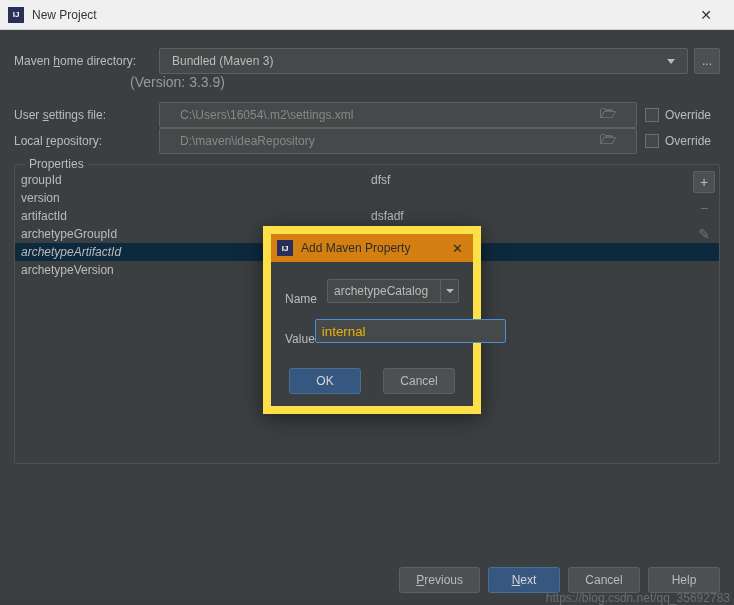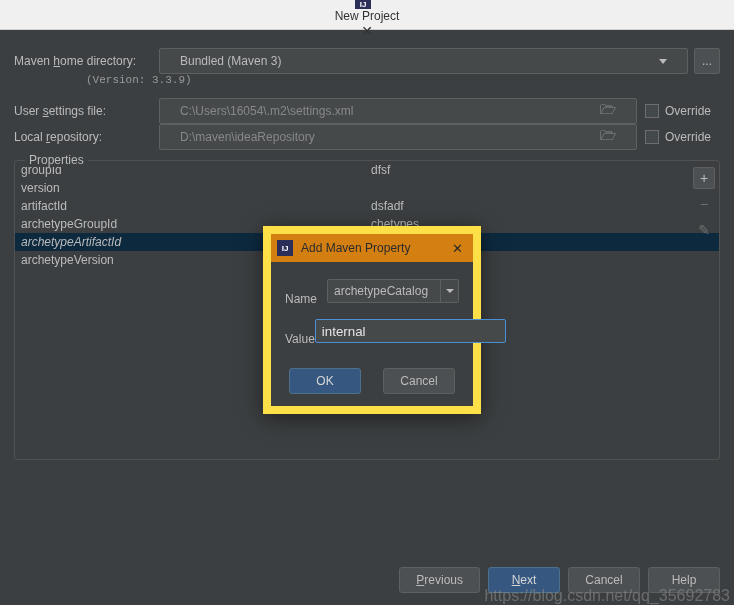--- a/index.html
+++ b/index.html
@@ -1,39 +1,39 @@
 <!DOCTYPE html>
 <html><head>
   <meta charset="utf-8">
   <style>
     * { box-sizing: border-box; margin: 0; padding: 0; font-family: "Segoe UI", Arial, sans-serif; }
     body { width: 734px; height: 605px; background: #3c3f41; color: #bbbbbb; font-size: 12px; overflow: hidden; position: relative; }
     
-    .titlebar { height: 30px; background: #f0f0f0; display: flex; align-items: center; padding: 0 8px; border-bottom: 1px solid #d0d0d0; flex-direction: column; }
+    .titlebar { height: 30px; background: #f0f0f0; display: flex; align-items: center; padding: 0 8px; border-bottom: 1px solid #d0d0d0; }
     .titlebar-icon { width: 16px; height: 16px; background: #2c2e5a; display: inline-flex; align-items: center; justify-content: center; margin-right: 8px; }
     .titlebar-icon::after { content: "IJ"; color: white; font-size: 8px; font-weight: bold; }
     .titlebar-title { color: #333; font-size: 12px; flex: 1; }
     .titlebar-close { width: 40px; height: 30px; display: flex; align-items: center; justify-content: center; color: #333; font-size: 14px; }
     
     .content { padding: 18px 14px 10px 14px; }
     
     .form-row { display: flex; align-items: center; }
     .form-label { width: 145px; color: #bbbbbb; }
     .form-label .underline { text-decoration: underline; }
-    .form-select { flex: 1; height: 26px; background: #45494a; border: 1px solid #5e6060; color: #bbbbbb; padding: 0 20px; display: flex; align-items: center; justify-content: space-between; border-radius: 2px; }
+    .form-select { flex: 1; height: 26px; background: #45494a; border: 1px solid #5e6060; color: #bbbbbb; padding: 0 12px; display: flex; align-items: center; justify-content: space-between; border-radius: 2px; }
     .form-select .caret { width: 0; height: 0; border-left: 4px solid transparent; border-right: 4px solid transparent; border-top: 5px solid #bbbbbb; }
     .form-input-ro { flex: 1; height: 26px; background: #45494a; border: 1px solid #5e6060; color: #888; padding: 0 20px; display: flex; align-items: center; justify-content: space-between; border-radius: 2px; }
     .browse-btn { width: 26px; height: 26px; margin-left: 6px; background: #4c5052; border: 1px solid #5e6060; color: #bbbbbb; display: flex; align-items: center; justify-content: center; border-radius: 2px; }
     .folder-icon { color: #bbbbbb; font-size: 13px; }
     .checkbox-wrap { display: flex; align-items: center; margin-left: 8px; color: #bbbbbb; width: 75px; }
     .checkbox { width: 14px; height: 14px; border: 1px solid #6e6e6e; background: #43494a; margin-right: 6px; }
     
-    .version-row { margin-left: 72px; color: #999; font-size: 11px; margin-bottom: 12px; font-family: Liberation Mono, monospace; }
+    .version-row { margin-left: 116px; color: #999; font-size: 14px; margin-bottom: 12px; }
     
-    .properties-group { border: 1px solid #515151; border-radius: 3px; margin-top: 10px; position: relative; height: 300px; }
+    .properties-group { border: 1px solid #515151; border-radius: 3px; margin-top: 10px; padding-top: 6px; position: relative; height: 300px; }
     .properties-legend { position: absolute; top: -8px; left: 10px; background: #3c3f41; padding: 0 4px; color: #bbbbbb; }
     .prop-table { width: 100%; }
     .prop-row { display: flex; height: 18px; align-items: center; padding: 0 6px; }
     .prop-key { width: 350px; color: #bbbbbb; }
     .prop-val { flex: 1; color: #bbbbbb; }
     .prop-row.sel { background: #0d293e; font-style: italic; }
     .prop-row.sel .prop-val { color: #bbbbbb; }
     .side-tools { position: absolute; right: 4px; top: 6px; display: flex; flex-direction: column; gap: 4px; }
     .tool-btn { width: 22px; height: 22px; background: #4c5052; border: 1px solid #5e6060; border-radius: 2px; display: flex; align-items: center; justify-content: center; color: #bbbbbb; font-size: 14px; }
     .tool-btn.dim { opacity: 0.4; background: transparent; border: none; }
@@ -47,24 +47,24 @@
     .modal-header .titlebar-icon { background: #2c2e5a; }
     .modal-title { flex: 1; font-weight: normal; }
     .modal-close { color: #2b2b2b; font-size: 13px; padding: 0 4px; }
     .modal-body { padding: 14px 14px 6px 14px; }
     .modal-row { display: flex; align-items: center; margin-bottom: 10px; }
     .modal-label { width: 42px; color: #bbbbbb; margin-top: 16px; }
     .modal-select { flex: 1; height: 24px; background: #45494a; border: 1px solid #5e6060; display: flex; align-items: center; border-radius: 2px; }
     .modal-select-text { flex: 1; padding: 0 6px; color: #bbbbbb; }
     .modal-select-caret { width: 18px; height: 100%; border-left: 1px solid #5e6060; display: flex; align-items: center; justify-content: center; }
     .modal-select-caret::after { content: ""; width: 0; height: 0; border-left: 4px solid transparent; border-right: 4px solid transparent; border-top: 4px solid #bbbbbb; }
-    .modal-input { flex: 1; height: 24px; background: #45494a; border: 1px solid #4a90d9; color: #e5e5e5; padding: 0 6px; outline: none; border-radius: 2px; }
+    .modal-input { flex: 1; height: 24px; background: #45494a; border: 1px solid #4a90d9; color: #eab308; padding: 0 6px; outline: none; border-radius: 2px; }
     .modal-footer { display: flex; justify-content: center; gap: 22px; padding: 6px 0 12px 0; }
     
-    .watermark { position: absolute; right: 4px; bottom: 0; color: #8a8a8a; font-size: 16px; opacity: 0.6; }
+    .watermark { position: absolute; right: 4px; bottom: 0; color: #8a8a8a; font-size: 12px; opacity: 0.6; }
   </style>
 </head>
 <body>
 
 <div class="titlebar">
   <span class="titlebar-icon"></span>
   <span class="titlebar-title">New Project</span>
   <span class="titlebar-close">✕</span>
 </div>
 

